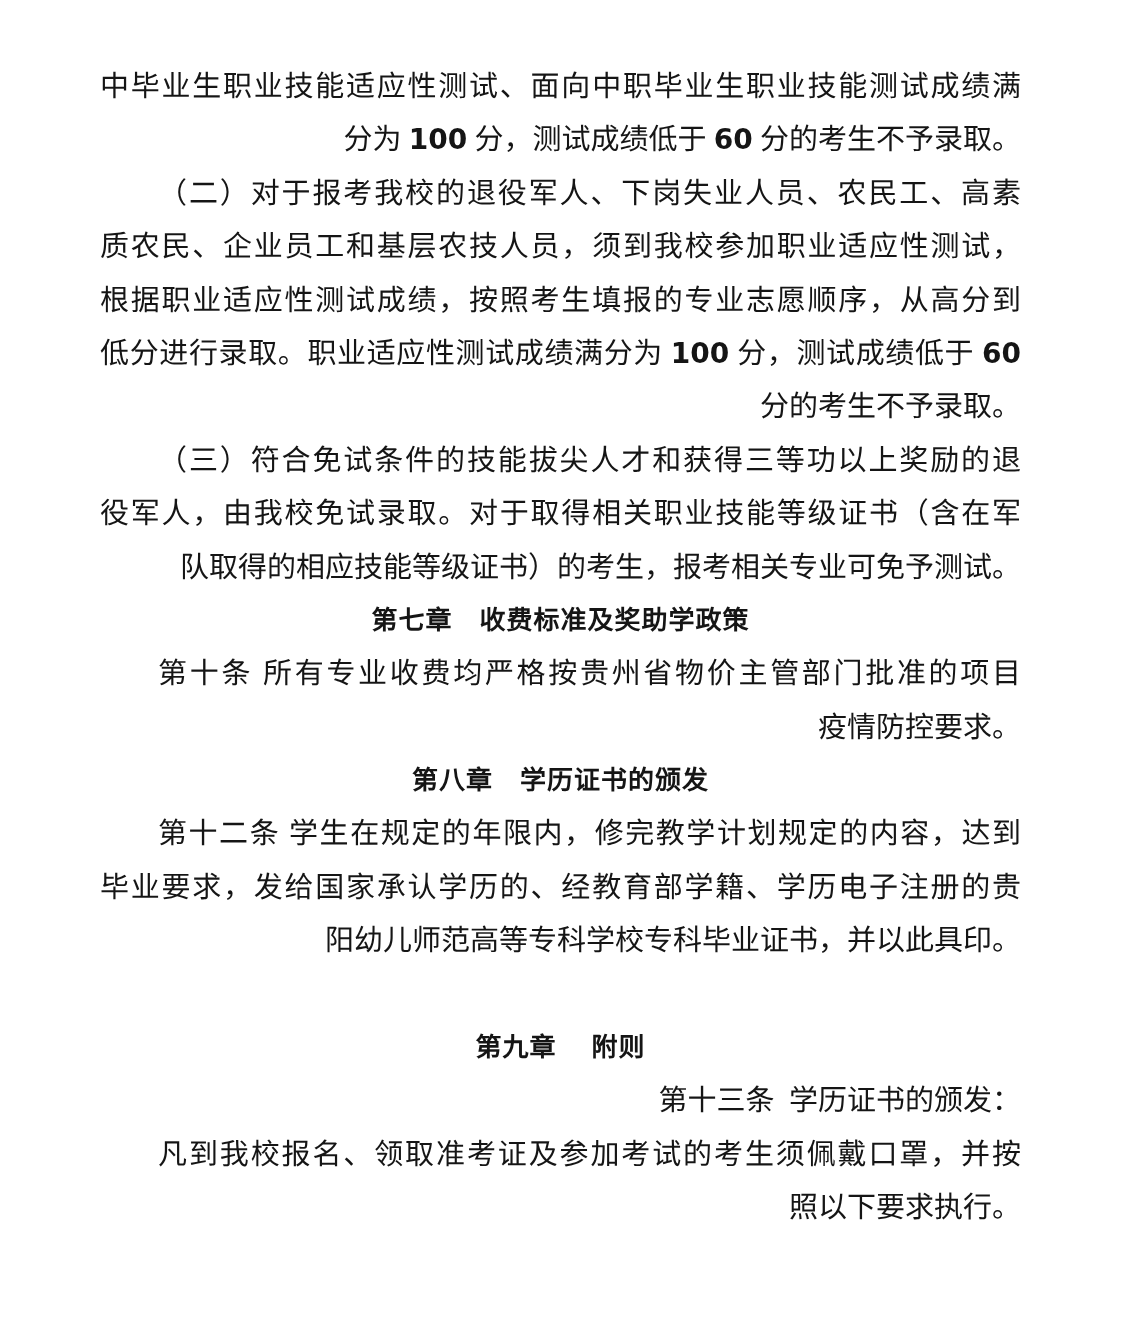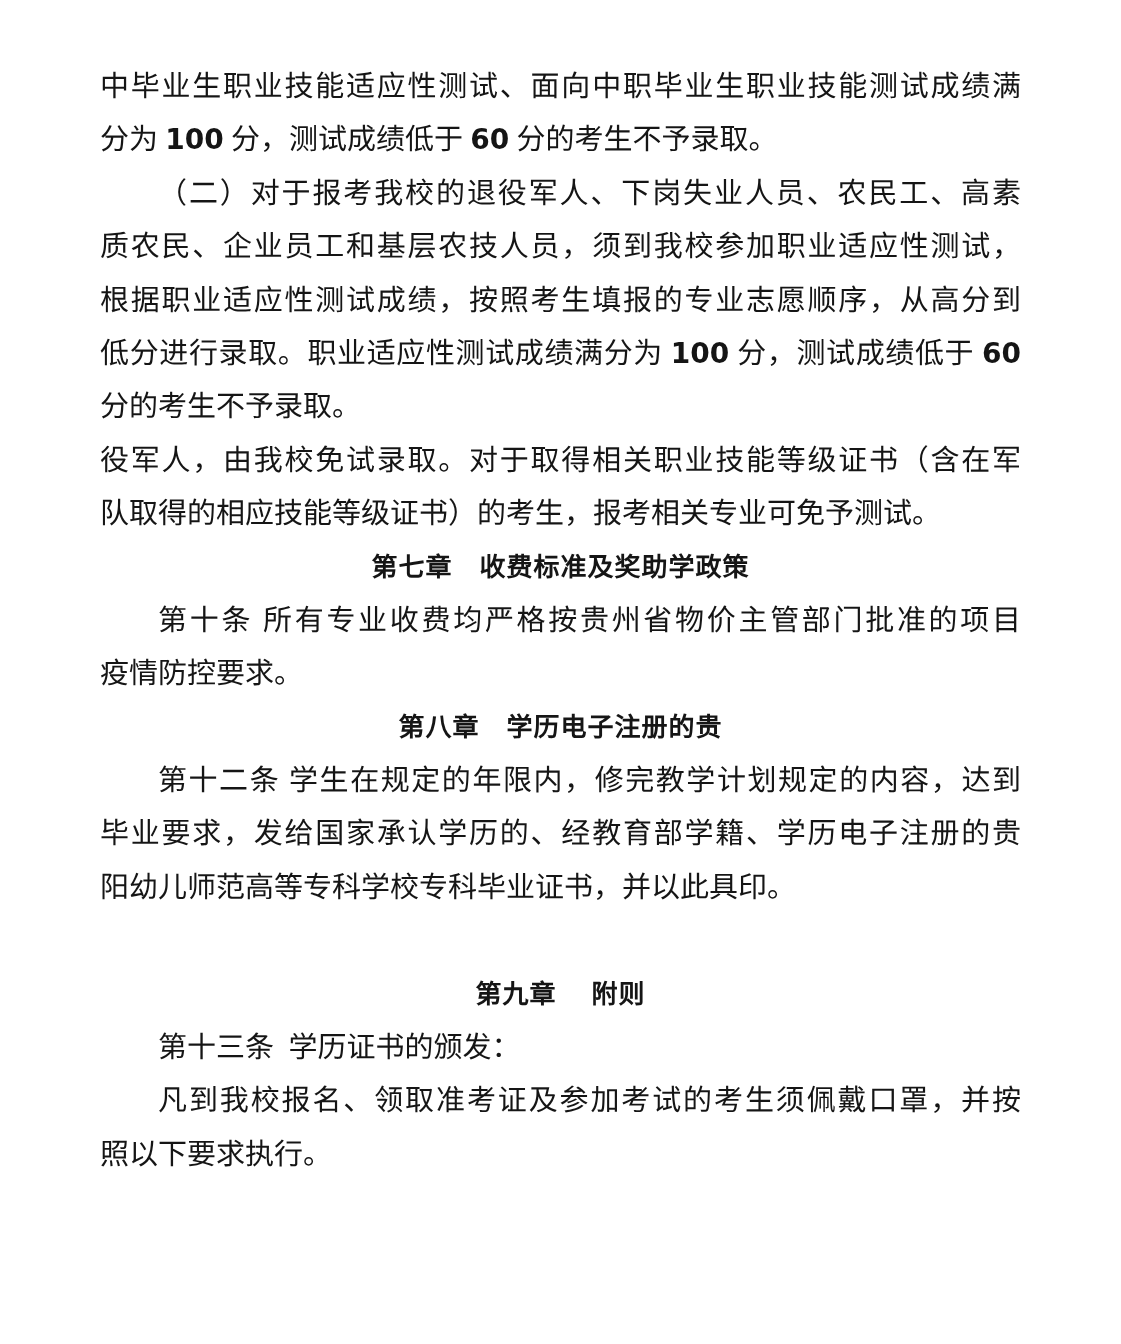--- a/index.html
+++ b/index.html
@@ -21,21 +21,21 @@
   .doc {
     color: #151515;
   }
   .line {
     height: 53.4px;
     line-height: 53.4px;
     font-size: 29px;
     font-family: "Liberation Serif", "DejaVu Serif", serif;
     white-space: pre-wrap;
     overflow: hidden;
-    text-align: left;
+    text-align: right;
   }
   .line.fill {
     text-align: justify;
     text-align-last: justify;
   }
   .line.indent {
     text-indent: 2em;
   }
   .line.heading {
     font-family: "Liberation Sans", "DejaVu Sans", sans-serif;
@@ -60,26 +60,27 @@
 
 <div class="page">
   <div class="doc">
       <div class="line body fill">中毕业生职业技能适应性测试、面向中职毕业生职业技能测试成绩满</div>
       <div class="line body">分为 <span class="num">100</span> 分，测试成绩低于 <span class="num">60</span> 分的考生不予录取。</div>
       <div class="line body fill indent">（二）对于报考我校的退役军人、下岗失业人员、农民工、高素</div>
       <div class="line body fill">质农民、企业员工和基层农技人员，须到我校参加职业适应性测试，</div>
       <div class="line body fill">根据职业适应性测试成绩，按照考生填报的专业志愿顺序，从高分到</div>
       <div class="line body fill">低分进行录取。职业适应性测试成绩满分为 <span class="num">100</span> 分，测试成绩低于 <span class="num">60</span></div>
       <div class="line body">分的考生不予录取。</div>
+      <div class="line body fill indent">（三）符合免试条件的技能拔尖人才和获得三等功以上奖励的退</div>
       <div class="line body fill">役军人，由我校免试录取。对于取得相关职业技能等级证书（含在军</div>
       <div class="line body">队取得的相应技能等级证书）的考生，报考相关专业可免予测试。</div>
       <div class="line heading">第七章　收费标准及奖助学政策</div>
       <div class="line body fill indent">第十条 所有专业收费均严格按贵州省物价主管部门批准的项目</div>
       <div class="line body">疫情防控要求。</div>
-      <div class="line heading">第八章　学历电子注册的贵</div>
+      <div class="line heading">第八章　学历证书的颁发</div>
       <div class="line body fill indent">第十二条 学生在规定的年限内，修完教学计划规定的内容，达到</div>
       <div class="line body fill">毕业要求，发给国家承认学历的、经教育部学籍、学历电子注册的贵</div>
       <div class="line body">阳幼儿师范高等专科学校专科毕业证书，并以此具印。</div>
       <div class="line blank">&nbsp;</div>
       <div class="line heading">第九章　 附则</div>
       <div class="line body indent">第十三条  学历证书的颁发：</div>
       <div class="line body fill indent">凡到我校报名、领取准考证及参加考试的考生须佩戴口罩，并按</div>
       <div class="line body">照以下要求执行。</div>
     </div>
 </div>

